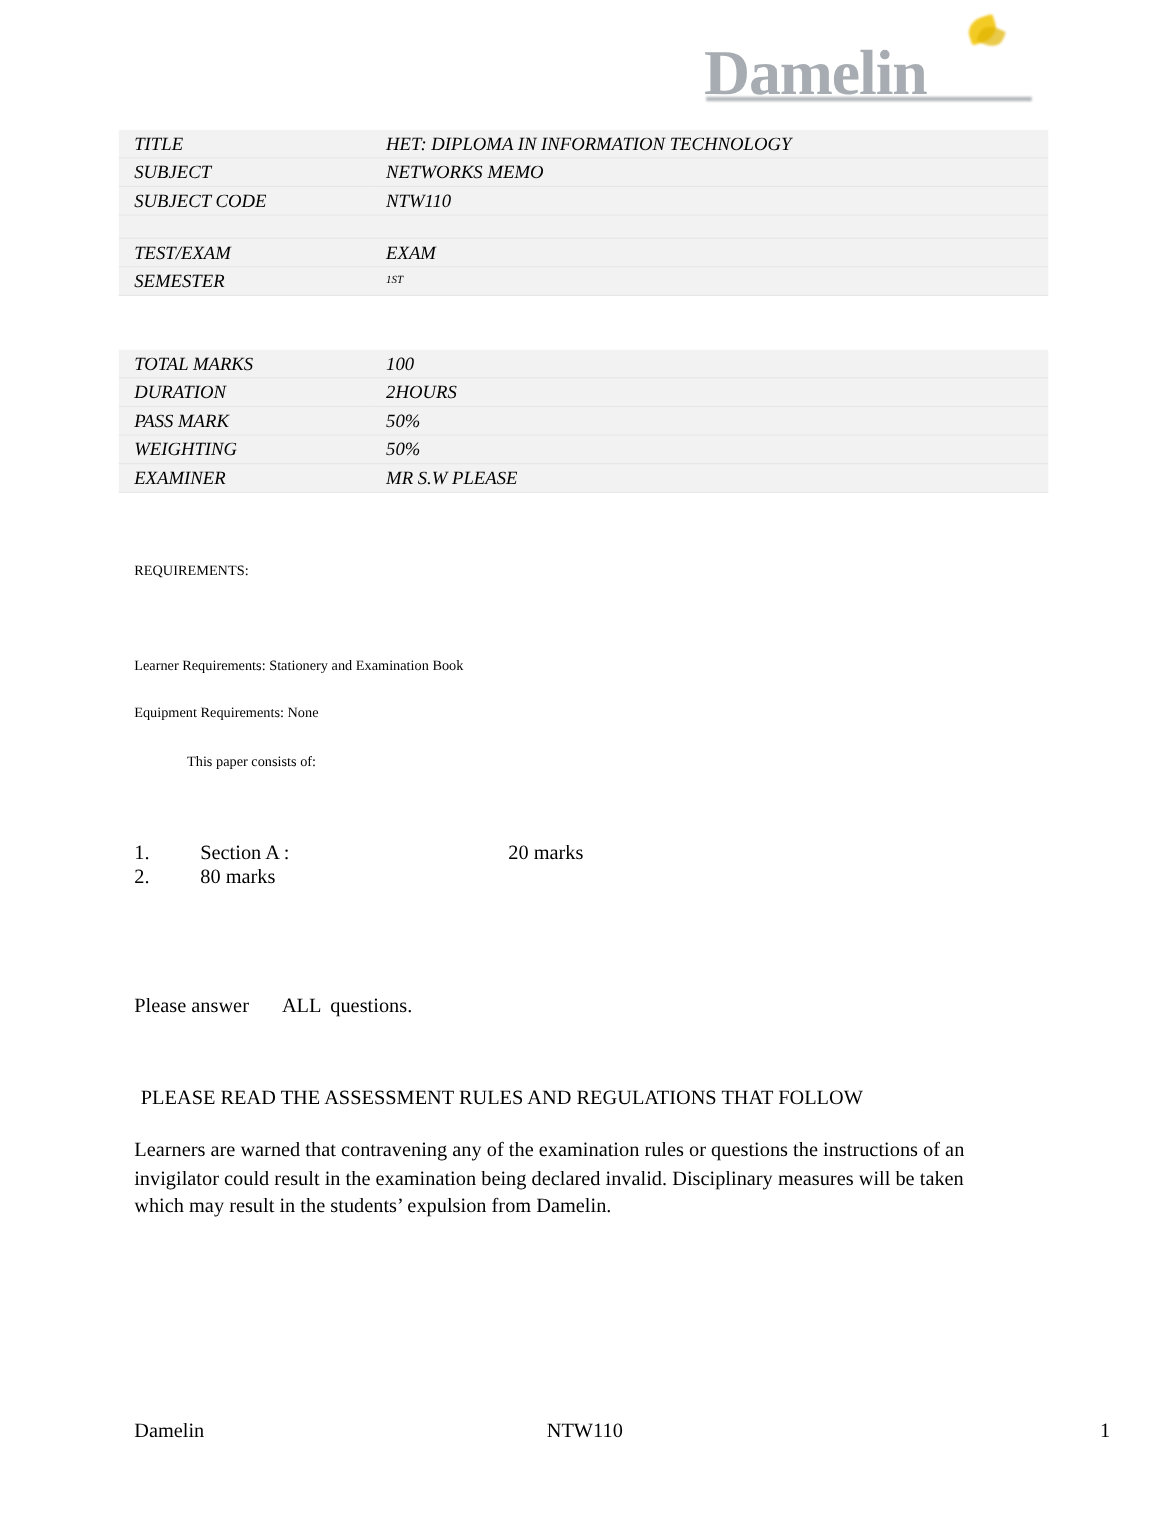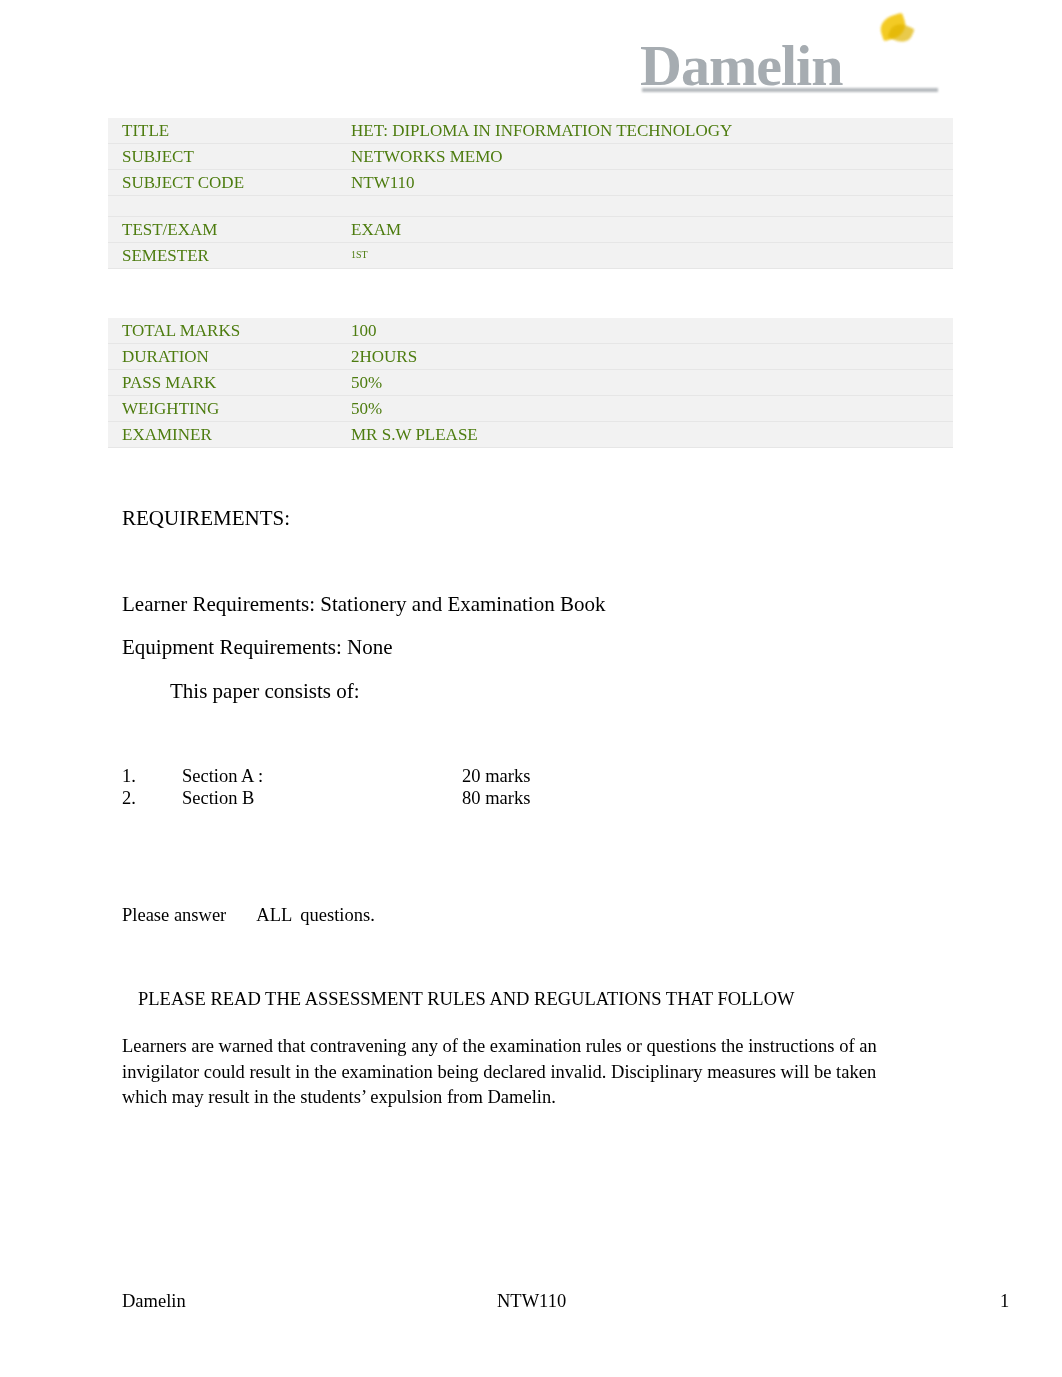--- a/index.html
+++ b/index.html
@@ -93,43 +93,44 @@
 
   .info-table table {
     width: 100%;
     border-collapse: collapse;
   }
   .info-table td {
     padding: 1px 0 1px 14px;
     vertical-align: top;
     line-height: 23px;
     font-size: 17px;
-    color: #4d7c0f;
+    color: #000000;
     border-bottom: 1px solid #e6e6e6;
     white-space: nowrap;
+    font-style: italic;
   }
   .info-table td.label { width: 215px; }
   .info-table tr.spacer td {
     height: 18px;
     line-height: 18px;
     border-bottom: 1px solid #e6e6e6;
   }
   .sup {
     font-size: 10px;
     vertical-align: top;
     position: relative;
     top: -1px;
     text-align: right;
   }
 
   
   .btext {
     position: absolute;
     left: 122px;
-    font-size: 21px;
+    font-size: 13px;
     line-height: 25px;
     color: #000000;
   }
   #requirements-heading { top: 506px; }
   #learner-req { top: 592px; }
   #equipment-req { top: 635px; }
   #paper-consists { top: 679px; margin-left: 48px; }
 
   
   .list-wrap {
@@ -156,21 +157,21 @@
     top: 903px;
     font-size: 18.5px;
     line-height: 25px;
   }
   #answer-line .seg { display: inline-block; }
   #answer-line .gap1 { width: 30px; display: inline-block; }
   #answer-line .gap2 { width: 8px; display: inline-block; }
 
   #rules-heading {
     position: absolute;
-    left: 138px;
+    left: 128px;
     top: 989px;
     font-size: 18.5px;
   }
   #rules-para {
     position: absolute;
     left: 122px;
     top: 1034px;
     width: 760px;
     font-size: 18.5px;
     line-height: 25.5px;
@@ -262,21 +263,20 @@
 <div class="btext" id="paper-consists">This paper consists of:</div>
 
 <div class="list-wrap">
   <div class="list-row">
     <span class="list-num">1.</span>
     <span class="list-label">Section A :</span>
     <span class="list-marks">20 marks</span>
   </div>
   <div class="list-row">
     <span class="list-num">2.</span>
-    <span class="list-label">Section B</span>
     <span class="list-marks">80 marks</span>
   </div>
 </div>
 
 <div id="answer-line">
   <span class="seg">Please answer</span><span class="gap1"></span><span class="seg">ALL</span><span class="gap2"></span><span class="seg">questions.</span>
 </div>
 
 <div id="rules-heading">PLEASE READ THE ASSESSMENT RULES AND REGULATIONS THAT FOLLOW</div>
 <div id="rules-para">Learners are warned that contravening any of the examination rules or questions the instructions of an invigilator could result in the examination being declared invalid. Disciplinary measures will be taken which may result in the students’ expulsion from Damelin.</div>

